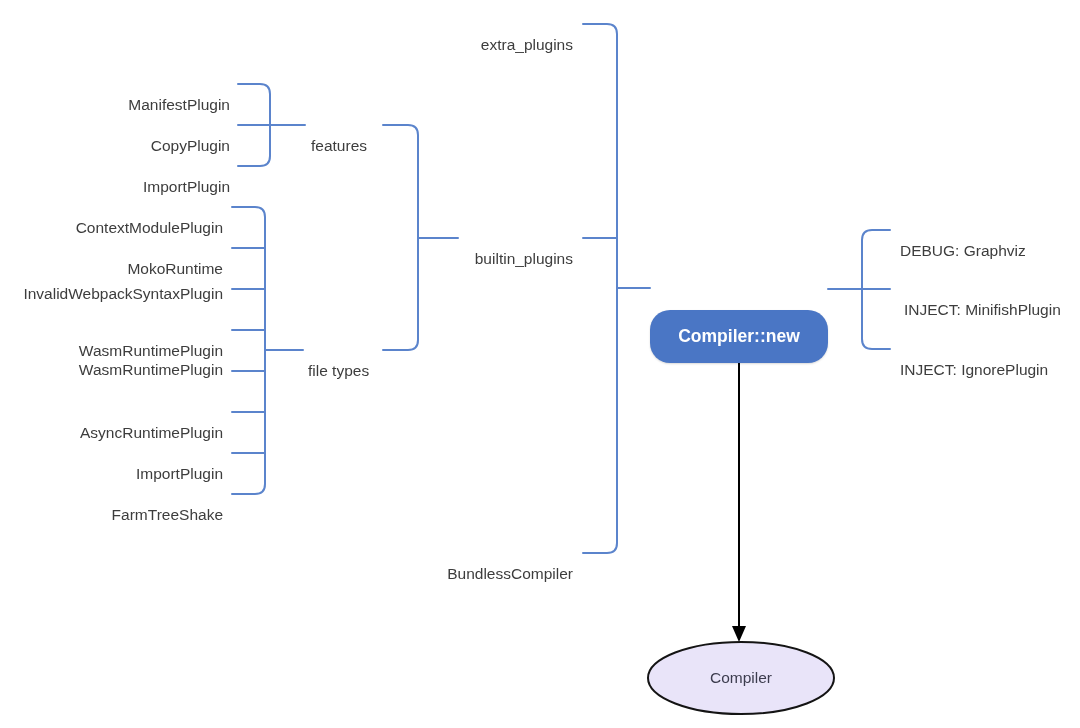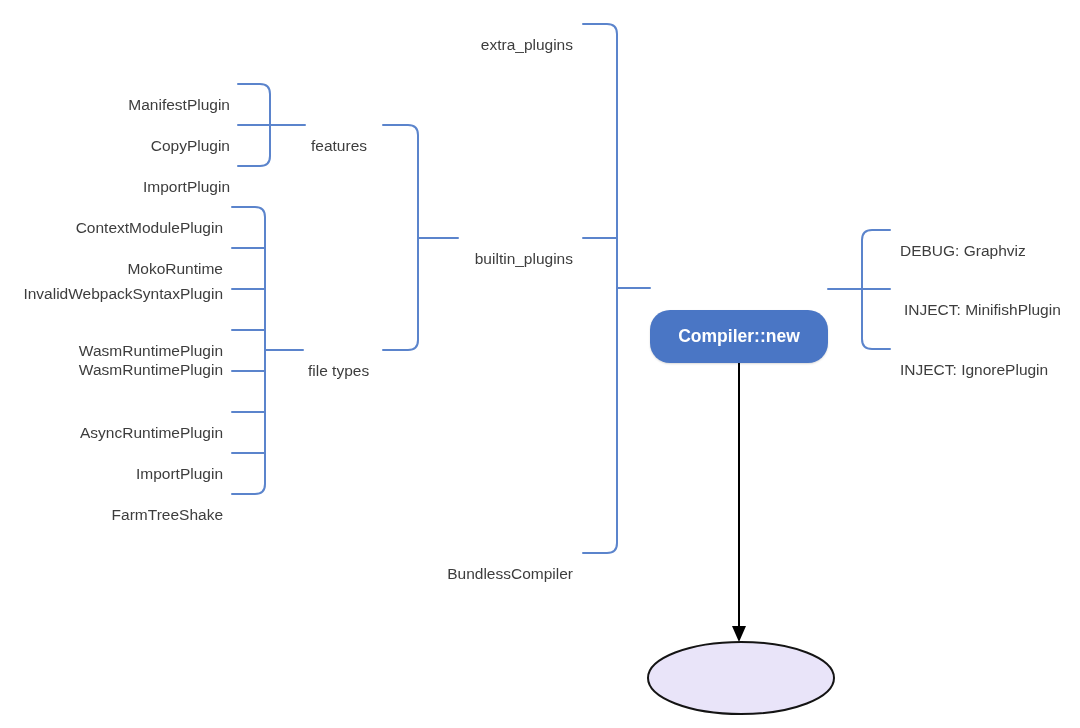--- a/index.html
+++ b/index.html
@@ -111,14 +111,15 @@
   <div class="lbl" style="right:507px; top:24px">extra_plugins</div>
   <div class="lbl" style="right:507px; top:238px">builtin_plugins</div>
   <div class="lbl" style="right:507px; top:553px">BundlessCompiler</div>
 
   <div class="root-node">Compiler::new</div>
 
   <div class="lbl" style="left:900px; top:230px">DEBUG: Graphviz</div>
   <div class="lbl" style="left:904px; top:289px">INJECT: MinifishPlugin</div>
   <div class="lbl" style="left:900px; top:349px">INJECT: IgnorePlugin</div>
 
+  <div class="ellipse-label">Compiler</div>
 
 </div>
 
 </body></html>

